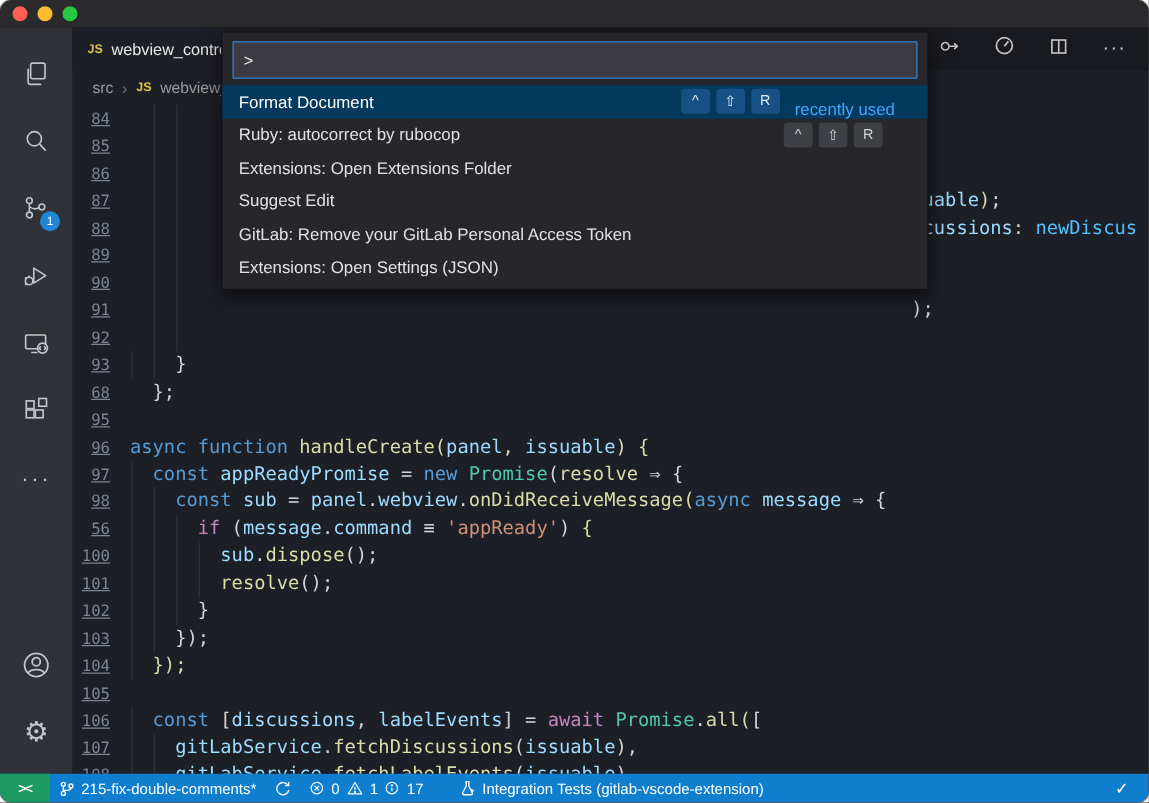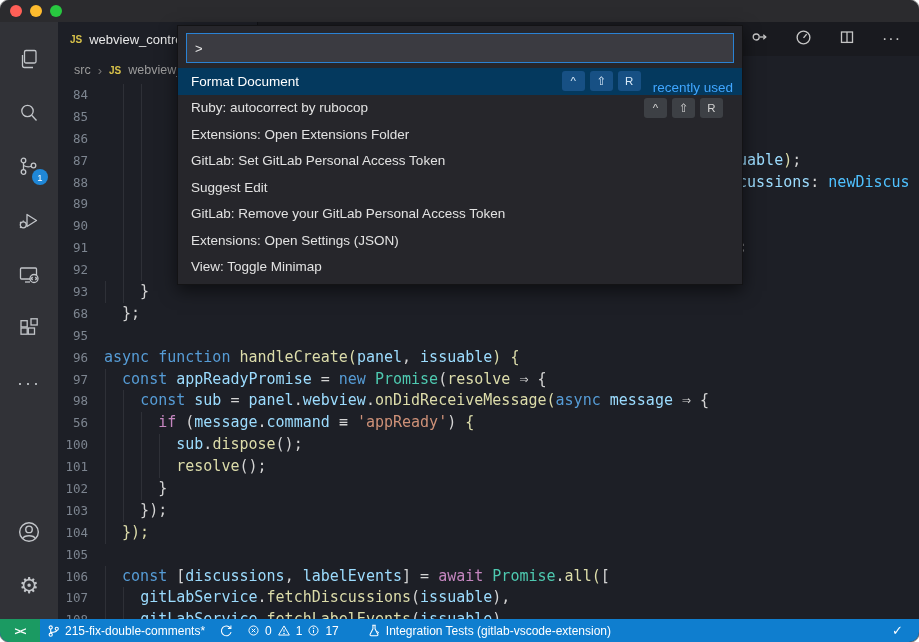--- a/index.html
+++ b/index.html
@@ -43,35 +43,35 @@
 
   
   .breadcrumbs{ height:28px; display:flex; align-items:center; gap:7px; padding-left:16px;
                 color:#9b9b9b; font-size:12.5px; white-space:nowrap; overflow:hidden; }
   .bc-sep{ color:#767676; font-size:13px; }
 
   
   .code{ position:relative; }
   .code-row{ display:flex; height:21.9px; }
   .ln{ width:46px; flex-shrink:0; text-align:right; padding-right:16px; color:var(--linenum,#7d8590);
-       font:12.5px/21.9px "DejaVu Sans Mono", monospace; }
+       font:12.5px/21.9px "DejaVu Sans Mono", monospace;text-decoration:underline; }
   .cl{ flex:1; position:relative; font:15px/21.9px "DejaVu Sans Mono", monospace; white-space:pre; }
   .guide{ position:absolute; top:0; bottom:0; width:1px; background:rgba(255,255,255,.08); }
   .frag{ position:absolute; top:0; white-space:pre; }
 
   
   .palette{ position:absolute; left:177px; top:25px; width:566px; z-index:40;
             background:var(--palette-bg,#26262b); box-shadow:0 6px 16px rgba(0,0,0,.55);
             border:1px solid rgba(0,0,0,.5); }
   .qp-inputwrap{ padding:7px 8px 5px; }
   .qp-input{ width:100%; height:30px; background:var(--palette-input-bg,#3b3b41);
              border:1px solid var(--focus-border,#2a82d4); color:#e8e8e8; font-size:13px;
              padding:0 8px; outline:none; font-family:"Liberation Sans", sans-serif; }
   .qp-list{ padding-bottom:4px; }
-  .qp-row{ height:26.5px; display:flex; align-items:center; padding:0 9px 0 13px;
+  .qp-row{ height:26.5px; display:flex; align-items:center; padding:0 26px 0 13px;
            color:#e2e2e2; font-size:13.5px; white-space:nowrap; }
   .qp-row.sel{ background:var(--selected-row-bg,#04395e); color:#ffffff; }
   .qp-label{ flex:1; overflow:hidden; }
   .qp-keys{ display:flex; }
   .qp-row:not(.sel) .qp-keys{ margin-right:10px; }
   .kbd{ min-width:23px; height:20px; padding:0 5px; margin-left:5px; border-radius:3px;
         background:var(--kbd-bg,#3d4045); color:#d2d2d2; font-size:11.5px;
         display:inline-flex; align-items:center; justify-content:center; }
   .qp-row.sel .kbd{ background:var(--kbd-selected-bg,#175084); color:#d8e9f8; }
   .qp-note{ color:var(--note-blue,#40a6ff); margin-left:12px; font-size:13.5px;margin-top:12px; }
@@ -316,33 +316,27 @@
           <span class="qp-keys">
             <span class="kbd">^</span>
             <span class="kbd">⇧</span>
             <span class="kbd">R</span>
           </span>
         </div>
         <div class="qp-row">
           <span class="qp-label">Extensions: Open Extensions Folder</span>
         </div>
         <div class="qp-row">
-          <span class="qp-label">GitLab: Set GitLab Personal Access Token</span>
-        </div>
-        <div class="qp-row">
           <span class="qp-label">Suggest Edit</span>
         </div>
         <div class="qp-row">
           <span class="qp-label">GitLab: Remove your GitLab Personal Access Token</span>
         </div>
         <div class="qp-row">
           <span class="qp-label">Extensions: Open Settings (JSON)</span>
-        </div>
-        <div class="qp-row">
-          <span class="qp-label">View: Toggle Minimap</span>
         </div>
       </div>
   </div>
 
   <div class="statusbar">
     <div class="sb-remote">
       <span>&gt;&lt;</span>
     </div>
     <div class="sb-item">
       <svg width="13" height="14" viewBox="0 0 14 14">

